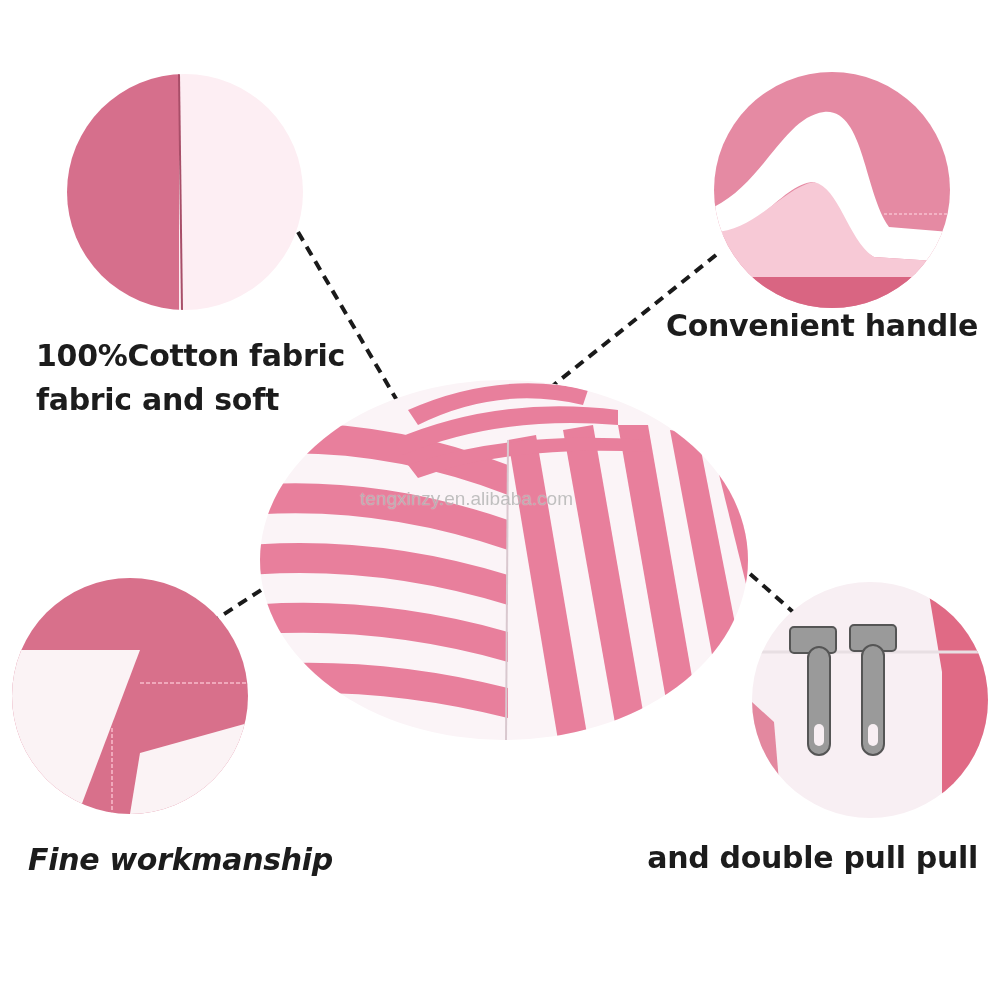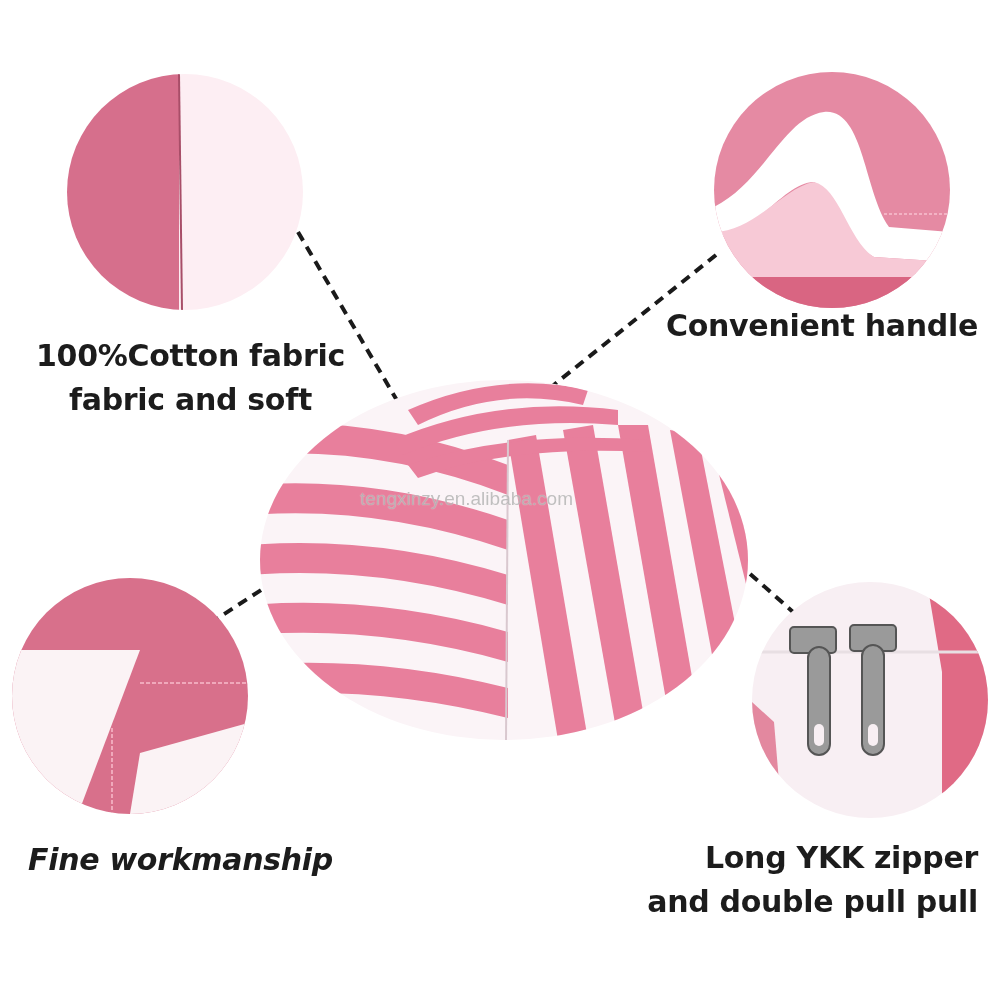--- a/index.html
+++ b/index.html
@@ -104,29 +104,28 @@
         <path d="M135,70 Q240,25 360,40 L360,55 Q240,45 145,85 Z"></path>
         <path d="M150,95 Q250,60 390,70 L390,82 Q250,75 160,108 Z"></path>
       </g>
       <line x1="250" y1="70" x2="248" y2="370" stroke="#d9c8cf" stroke-width="2"></line>
     </g>
   </svg>
 </div>
 
 <div class="watermark" style="left:360px;top:488px;">tengxinzy.en.alibaba.com</div>
 
-<div class="label" style="left:36px;top:334px;text-align:center;">
+<div class="label" style="left:36px;top:334px;">
   <div>100%Cotton fabric</div>
   <div>fabric and soft</div>
 </div>
 
 <div class="label right" style="right:22px;top:304px;">
   <div>Convenient handle</div>
 </div>
 
 <div class="label" style="left:28px;top:838px;font-style:italic;">
   <div>Fine workmanship</div>
 </div>
 
 <div class="label right" style="right:22px;top:836px;">
-  <div>Long YKK zipper</div>
   <div>and double pull pull</div>
 </div>
 
 </body></html>

